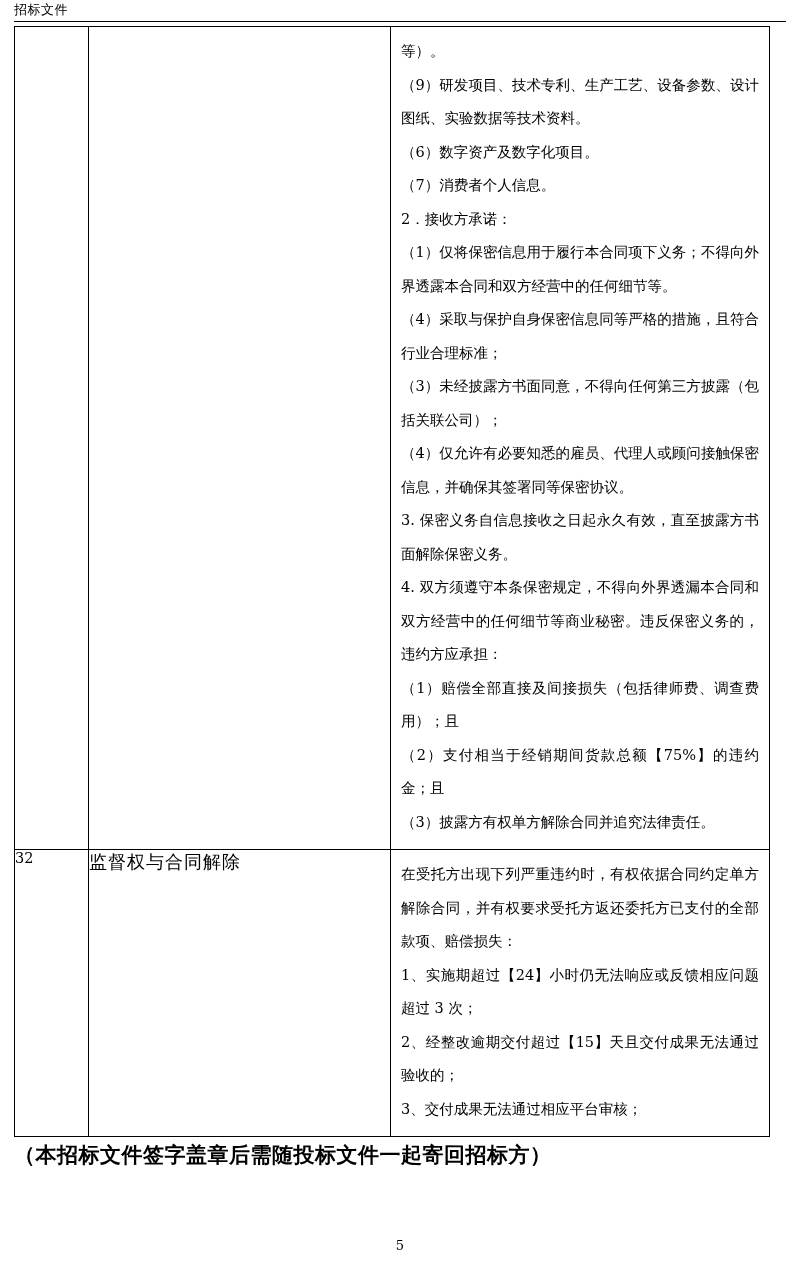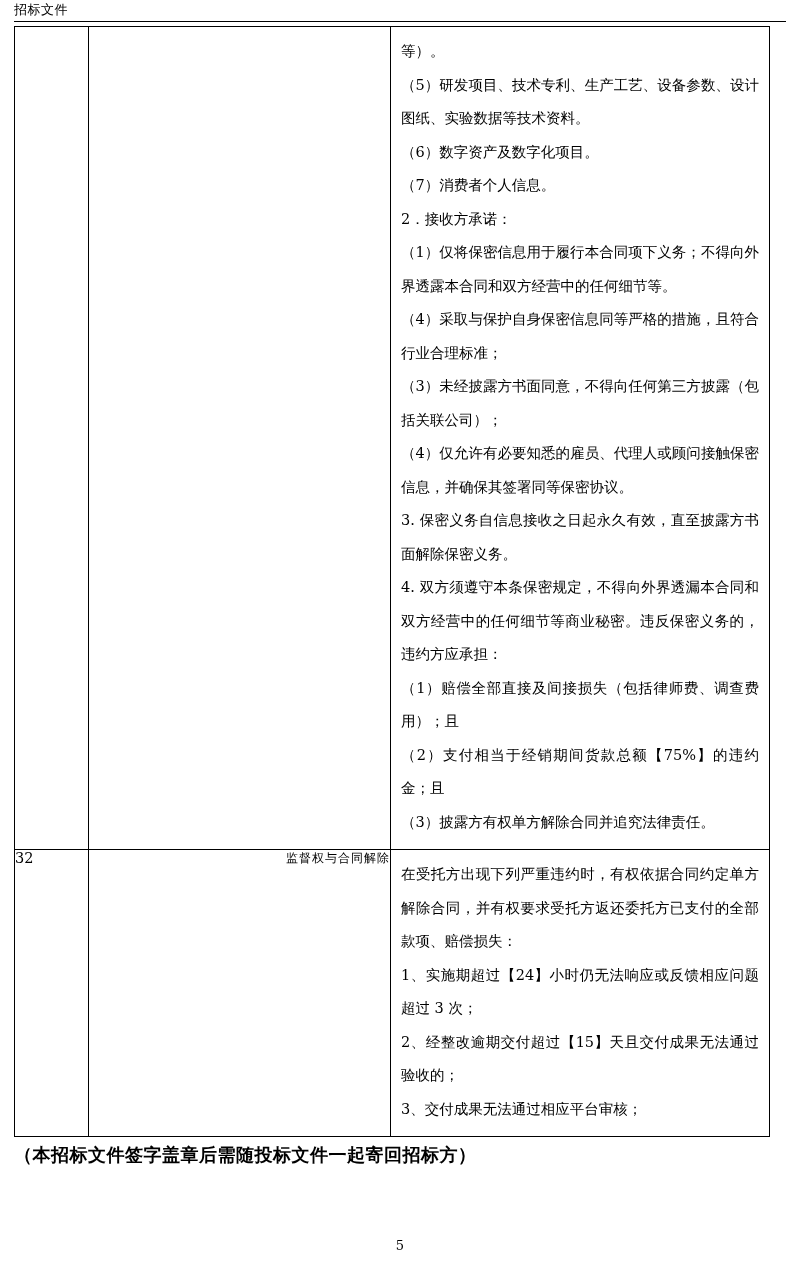--- a/index.html
+++ b/index.html
@@ -73,34 +73,34 @@
     text-justify: inter-ideograph;
   }
   .body-text p {
     margin: 0;
   }
   .num-cell {
     font-size: 14.5px;
     vertical-align: middle;
   }
   .name-cell {
-    text-align: right;
-    font-size: 12px;
+    text-align: left;
+    font-size: 18px;
     vertical-align: middle;
     letter-spacing: 1px;
   }
   td.vmid { vertical-align: middle; }
 
   
   .note {
     position: absolute;
     left: 14px;
     top: 1140px;
     width: 760px;
-    font-size: 18px;
+    font-size: 21px;
     font-weight: bold;
     letter-spacing: 0.5px;
     line-height: 30px;
   }
   .page-number {
     position: absolute;
     left: 0;
     top: 1238px;
     width: 800px;
     text-align: center;
@@ -129,21 +129,21 @@
         <tr>
           <td class="num-cell vmid">
             <span></span>
           </td>
           <td class="name-cell vmid">
             <span></span>
           </td>
           <td>
             <div class="cell-pad body-text">
               <p>等）。</p>
-              <p>（5）研发项目、技术专利、生产工艺、设备参数、设计图纸、实验数据等技术资料。</p>
+              <p>（9）研发项目、技术专利、生产工艺、设备参数、设计图纸、实验数据等技术资料。</p>
               <p>（6）数字资产及数字化项目。</p>
               <p>（7）消费者个人信息。</p>
               <p>2．接收方承诺：</p>
               <p>（1）仅将保密信息用于履行本合同项下义务；不得向外界透露本合同和双方经营中的任何细节等。</p>
               <p>（4）采取与保护自身保密信息同等严格的措施，且符合行业合理标准；</p>
               <p>（3）未经披露方书面同意，不得向任何第三方披露（包括关联公司）；</p>
               <p>（4）仅允许有必要知悉的雇员、代理人或顾问接触保密信息，并确保其签署同等保密协议。</p>
               <p>3. 保密义务自信息接收之日起永久有效，直至披露方书面解除保密义务。</p>
               <p>4. 双方须遵守本条保密规定，不得向外界透漏本合同和双方经营中的任何细节等商业秘密。违反保密义务的，违约方应承担：</p>
               <p>（1）赔偿全部直接及间接损失（包括律师费、调查费用）；且</p>

